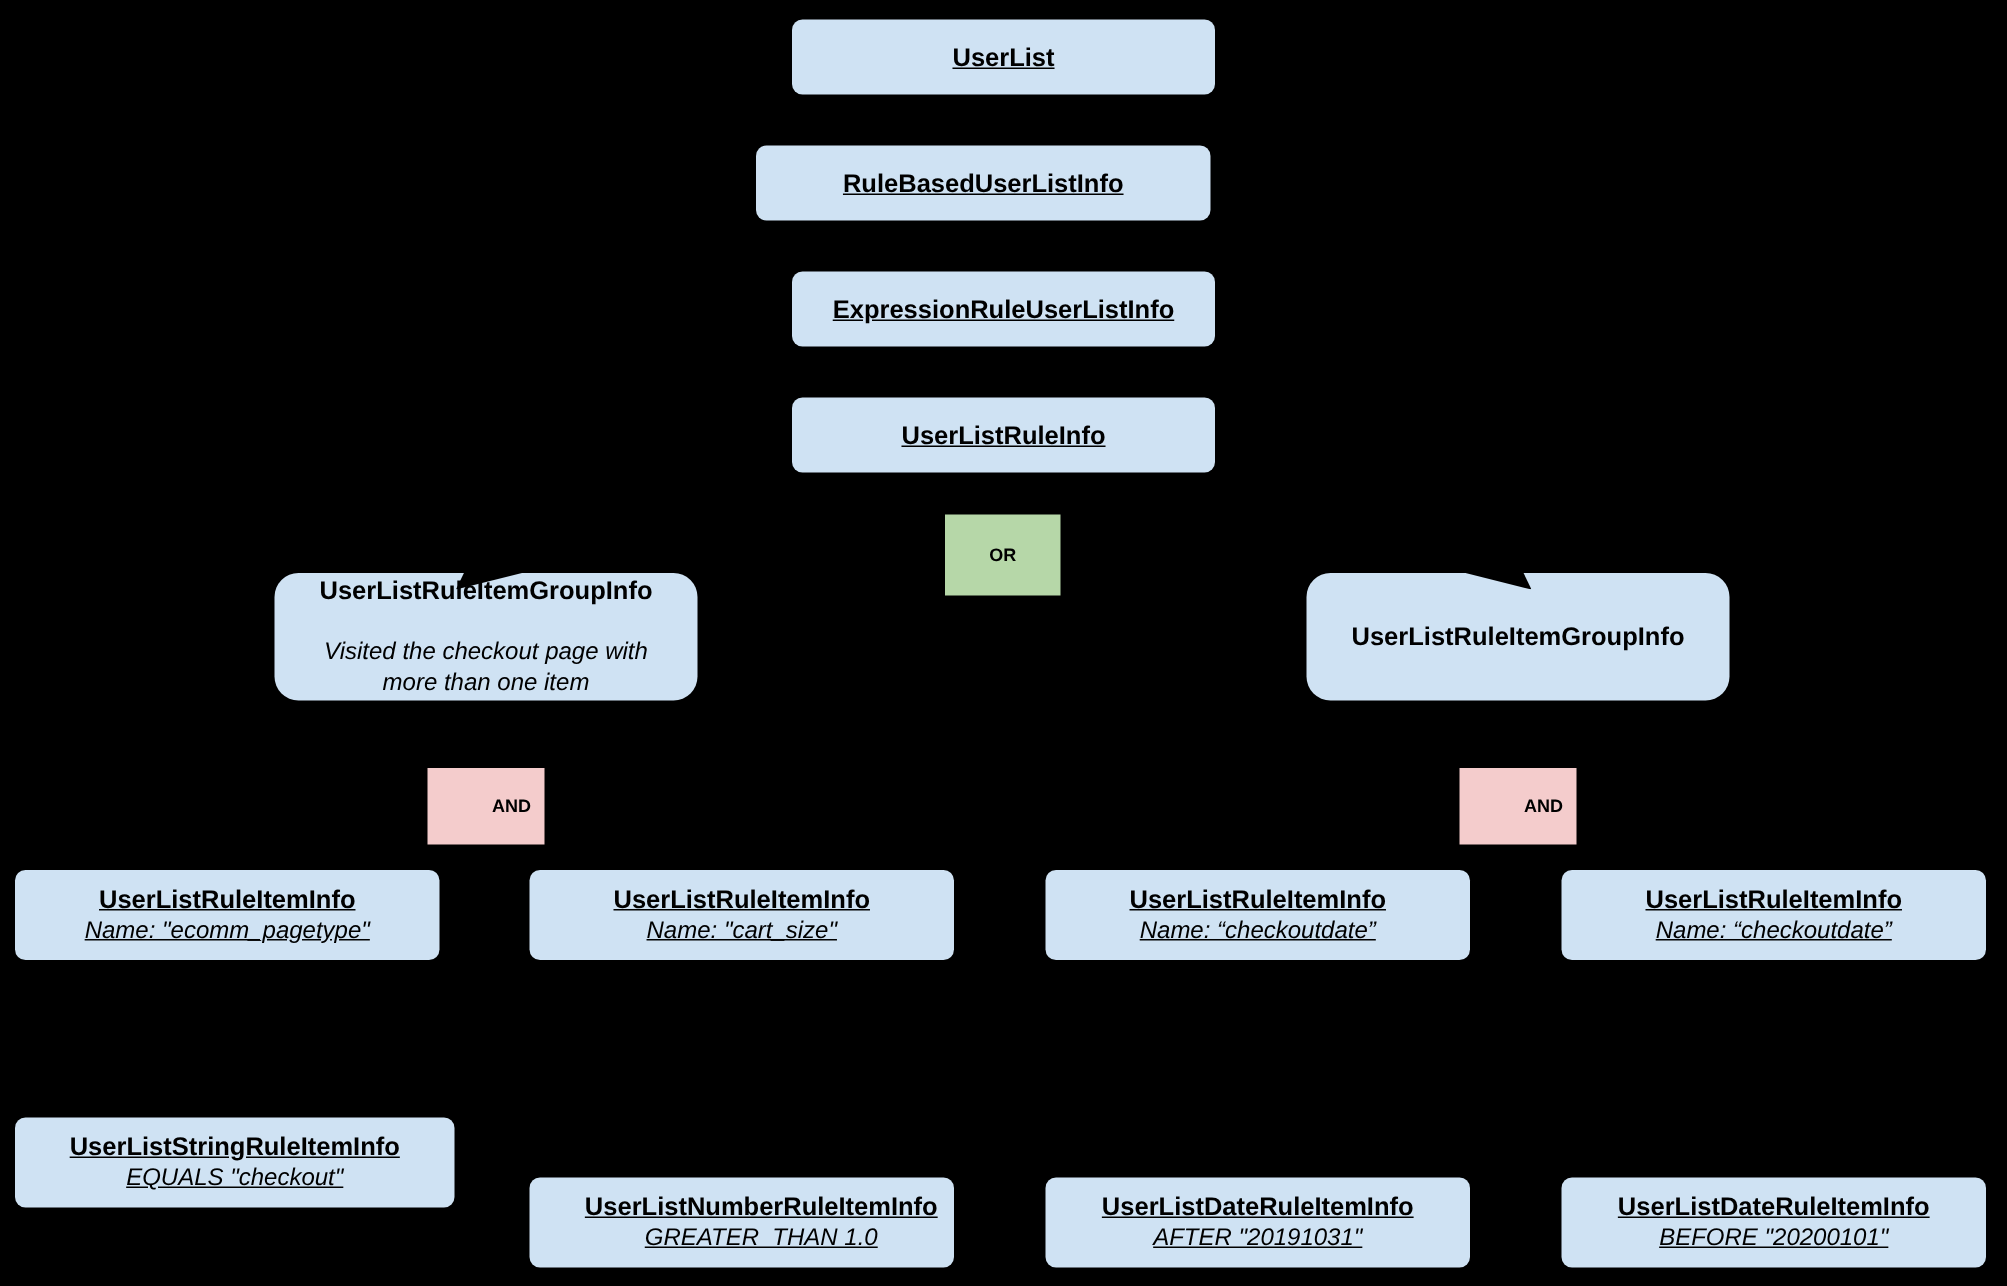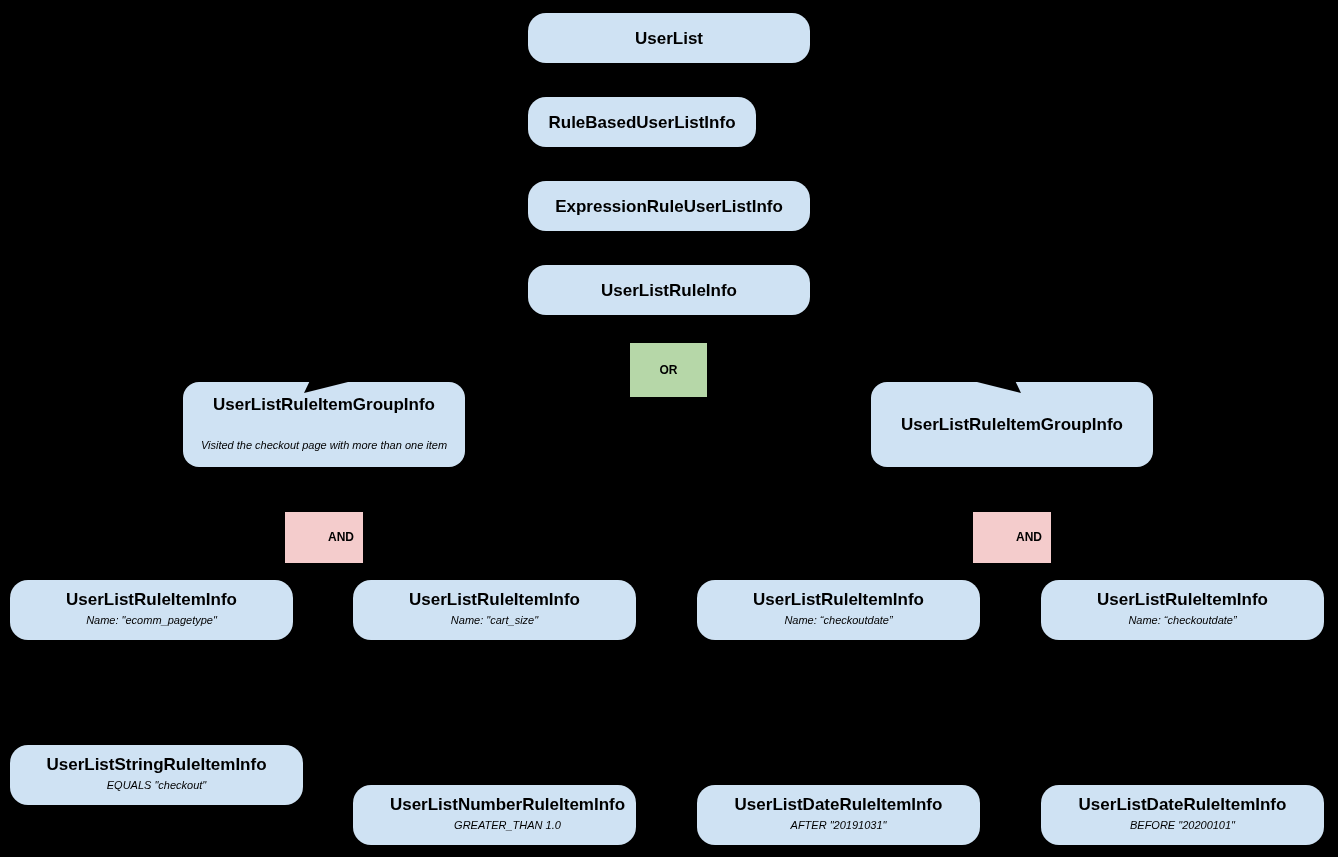--- a/index.html
+++ b/index.html
@@ -22,61 +22,62 @@
     flex-direction: column;
     align-items: center;
     justify-content: center;
     text-align: center;
     box-sizing: border-box;
     padding: 4px 14px;
     line-height: 21px;
   }
   .class-box {
     background: var(--class_box, #cfe2f3);
-    border-radius: 18px;
+    border-radius: 7px;
+    text-decoration: underline;
   }
   .group-box {
     background: var(--class_box, #cfe2f3);
     border-radius: 16px;
     gap: 20px;
   }
   .op-box {
     border-radius: 0;
     font-weight: bold;
     font-size: 12px;
   }
   .op-or  { background: var(--or_box, #b6d7a8); }
   .op-and { background: var(--and_box, #f4cccc); padding-left: 48px; }
   .title {
     font-weight: bold;
     font-size: 17px;
   }
   .subtitle {
     font-style: italic;
-    font-size: 11px;
+    font-size: 16px;
   }
   .arrowhead {
     position: absolute;
     width: 44px;
     height: 11px;
     background: #000;
   }
   .arrowhead-left  { clip-path: polygon(12% 0, 100% 0, 0 100%); }
   .arrowhead-right { clip-path: polygon(0 0, 88% 0, 100% 100%); }
 </style>
 </head>
 <body>
 
 <div class="canvas">
 
   <div class="node class-box" style="left:528px; top:13px; width:282px; height:50px;">
     <div class="title">UserList</div>
   </div>
 
-  <div class="node class-box" style="left:528px; top:97px; width:228px; height:50px;">
+  <div class="node class-box" style="left:504px; top:97px; width:303px; height:50px;">
     <div class="title">RuleBasedUserListInfo</div>
   </div>
 
   <div class="node class-box" style="left:528px; top:181px; width:282px; height:50px;">
     <div class="title">ExpressionRuleUserListInfo</div>
   </div>
 
   <div class="node class-box" style="left:528px; top:265px; width:282px; height:50px;">
     <div class="title">UserListRuleInfo</div>
   </div>

